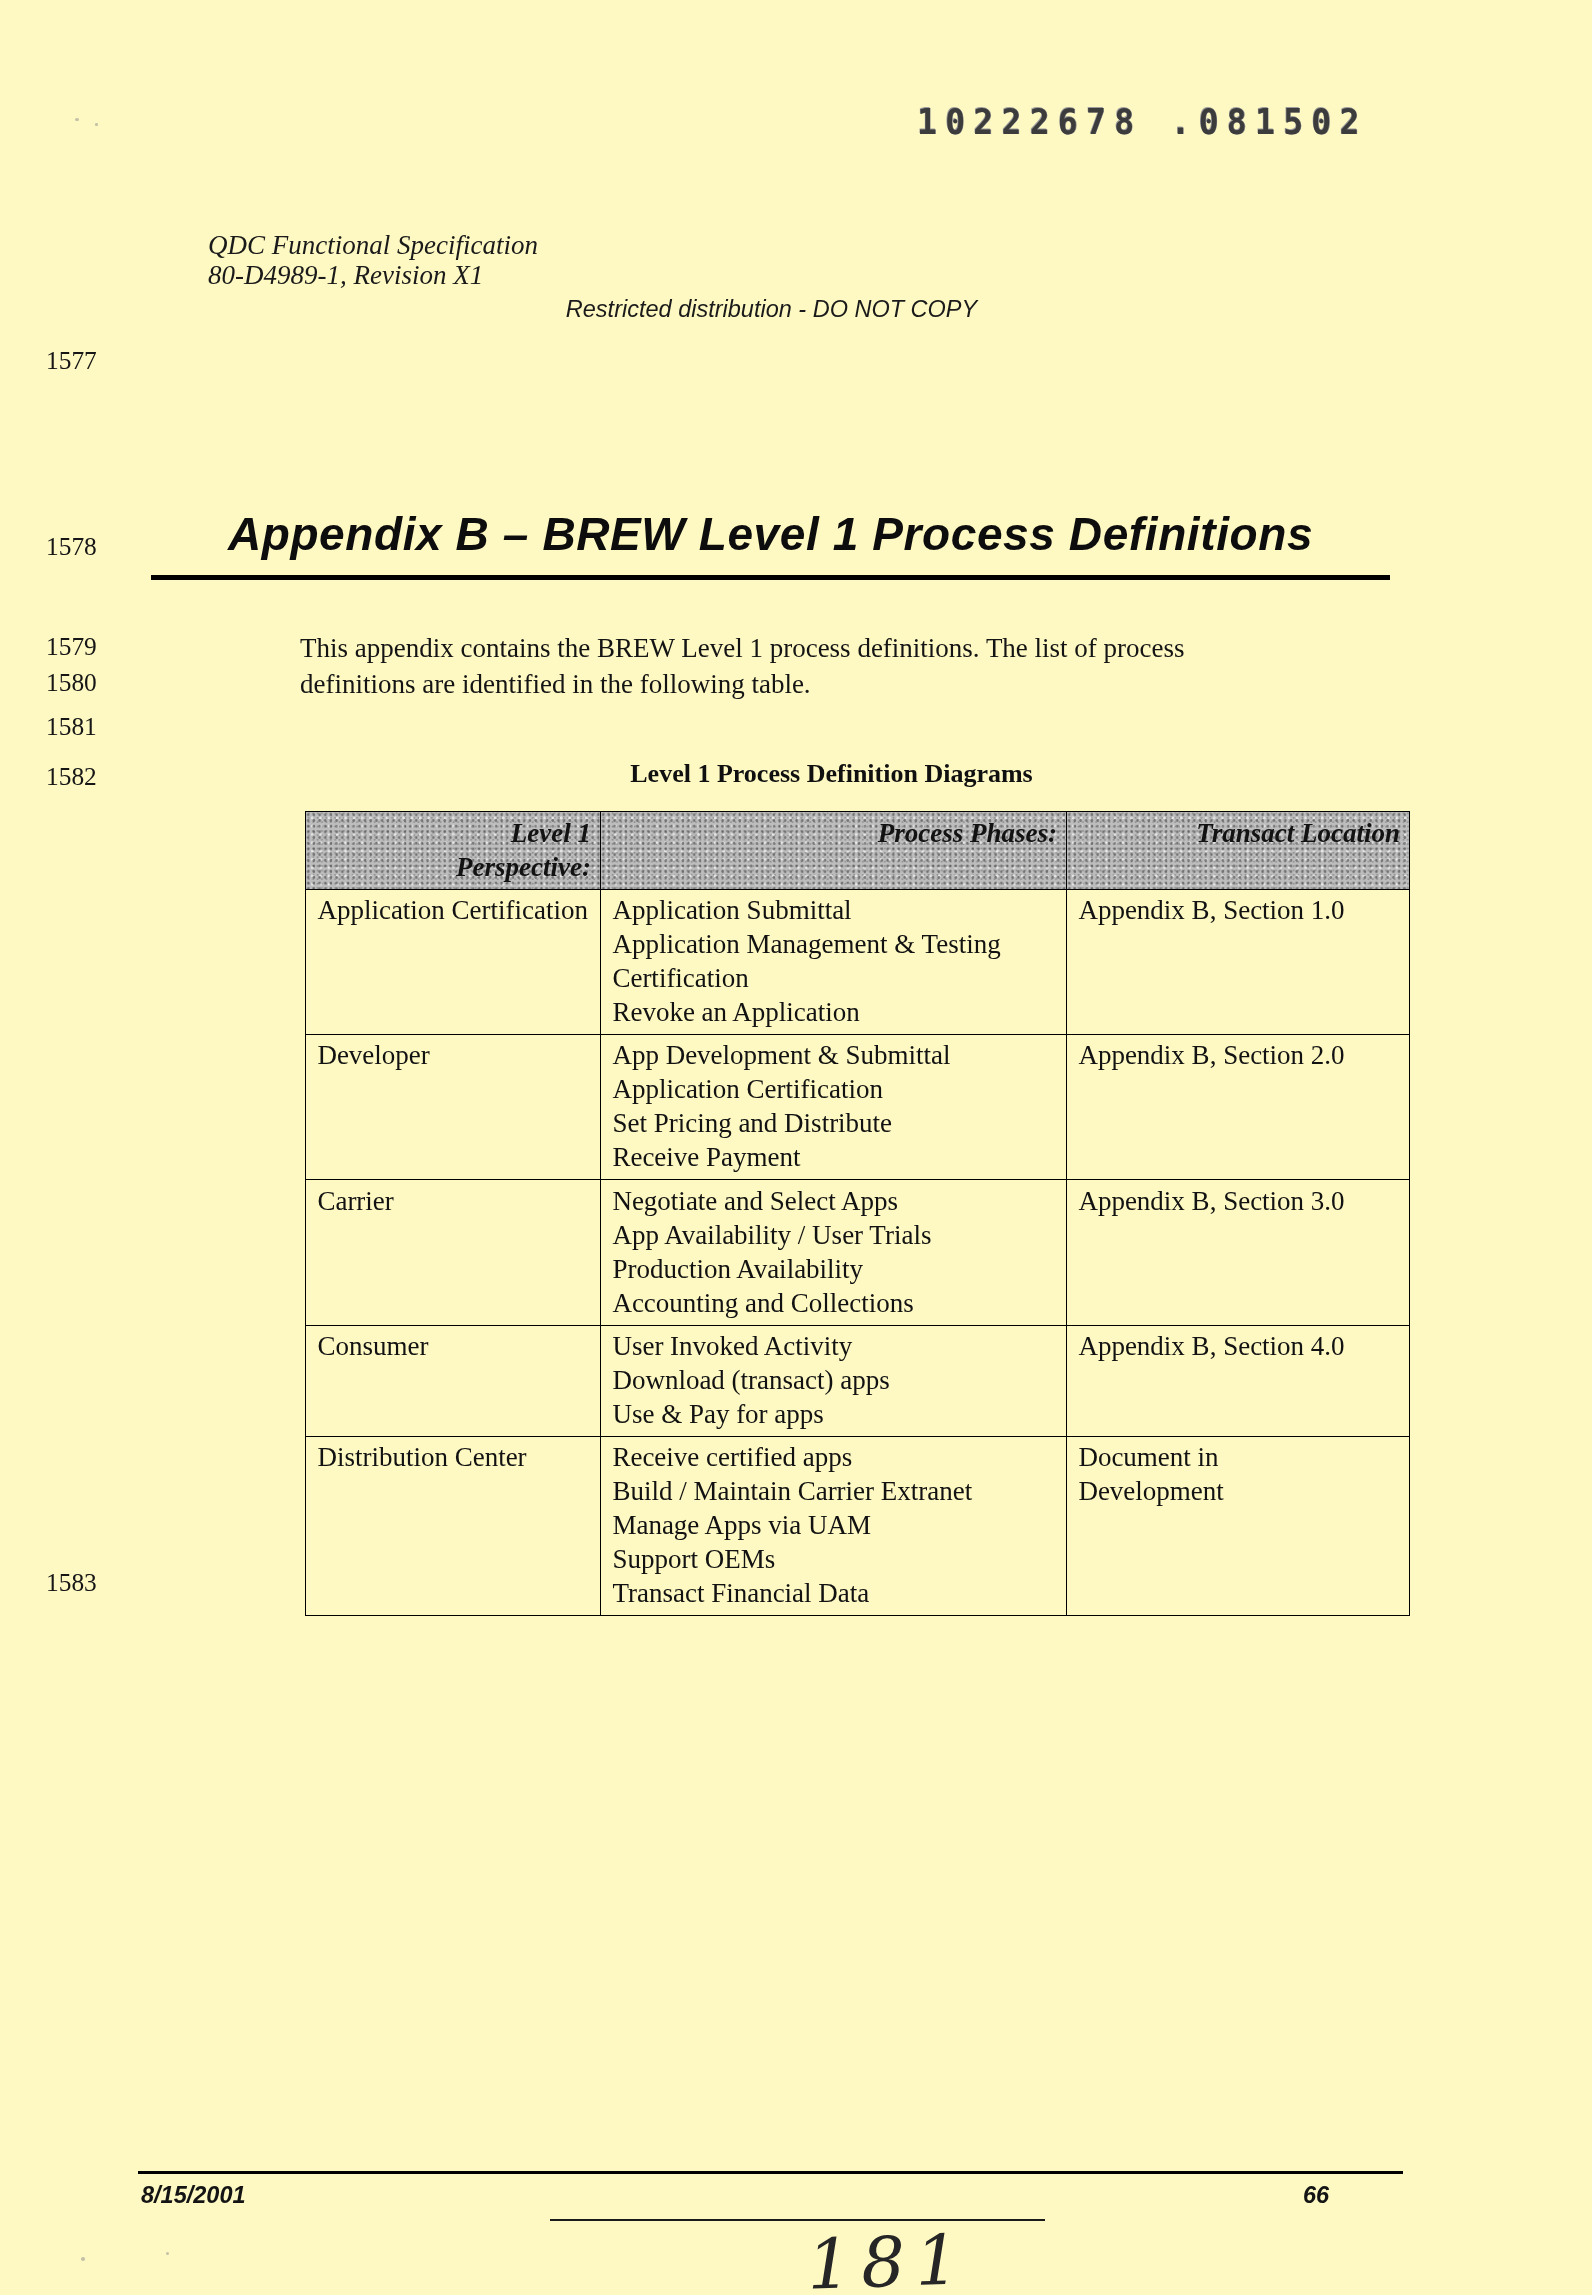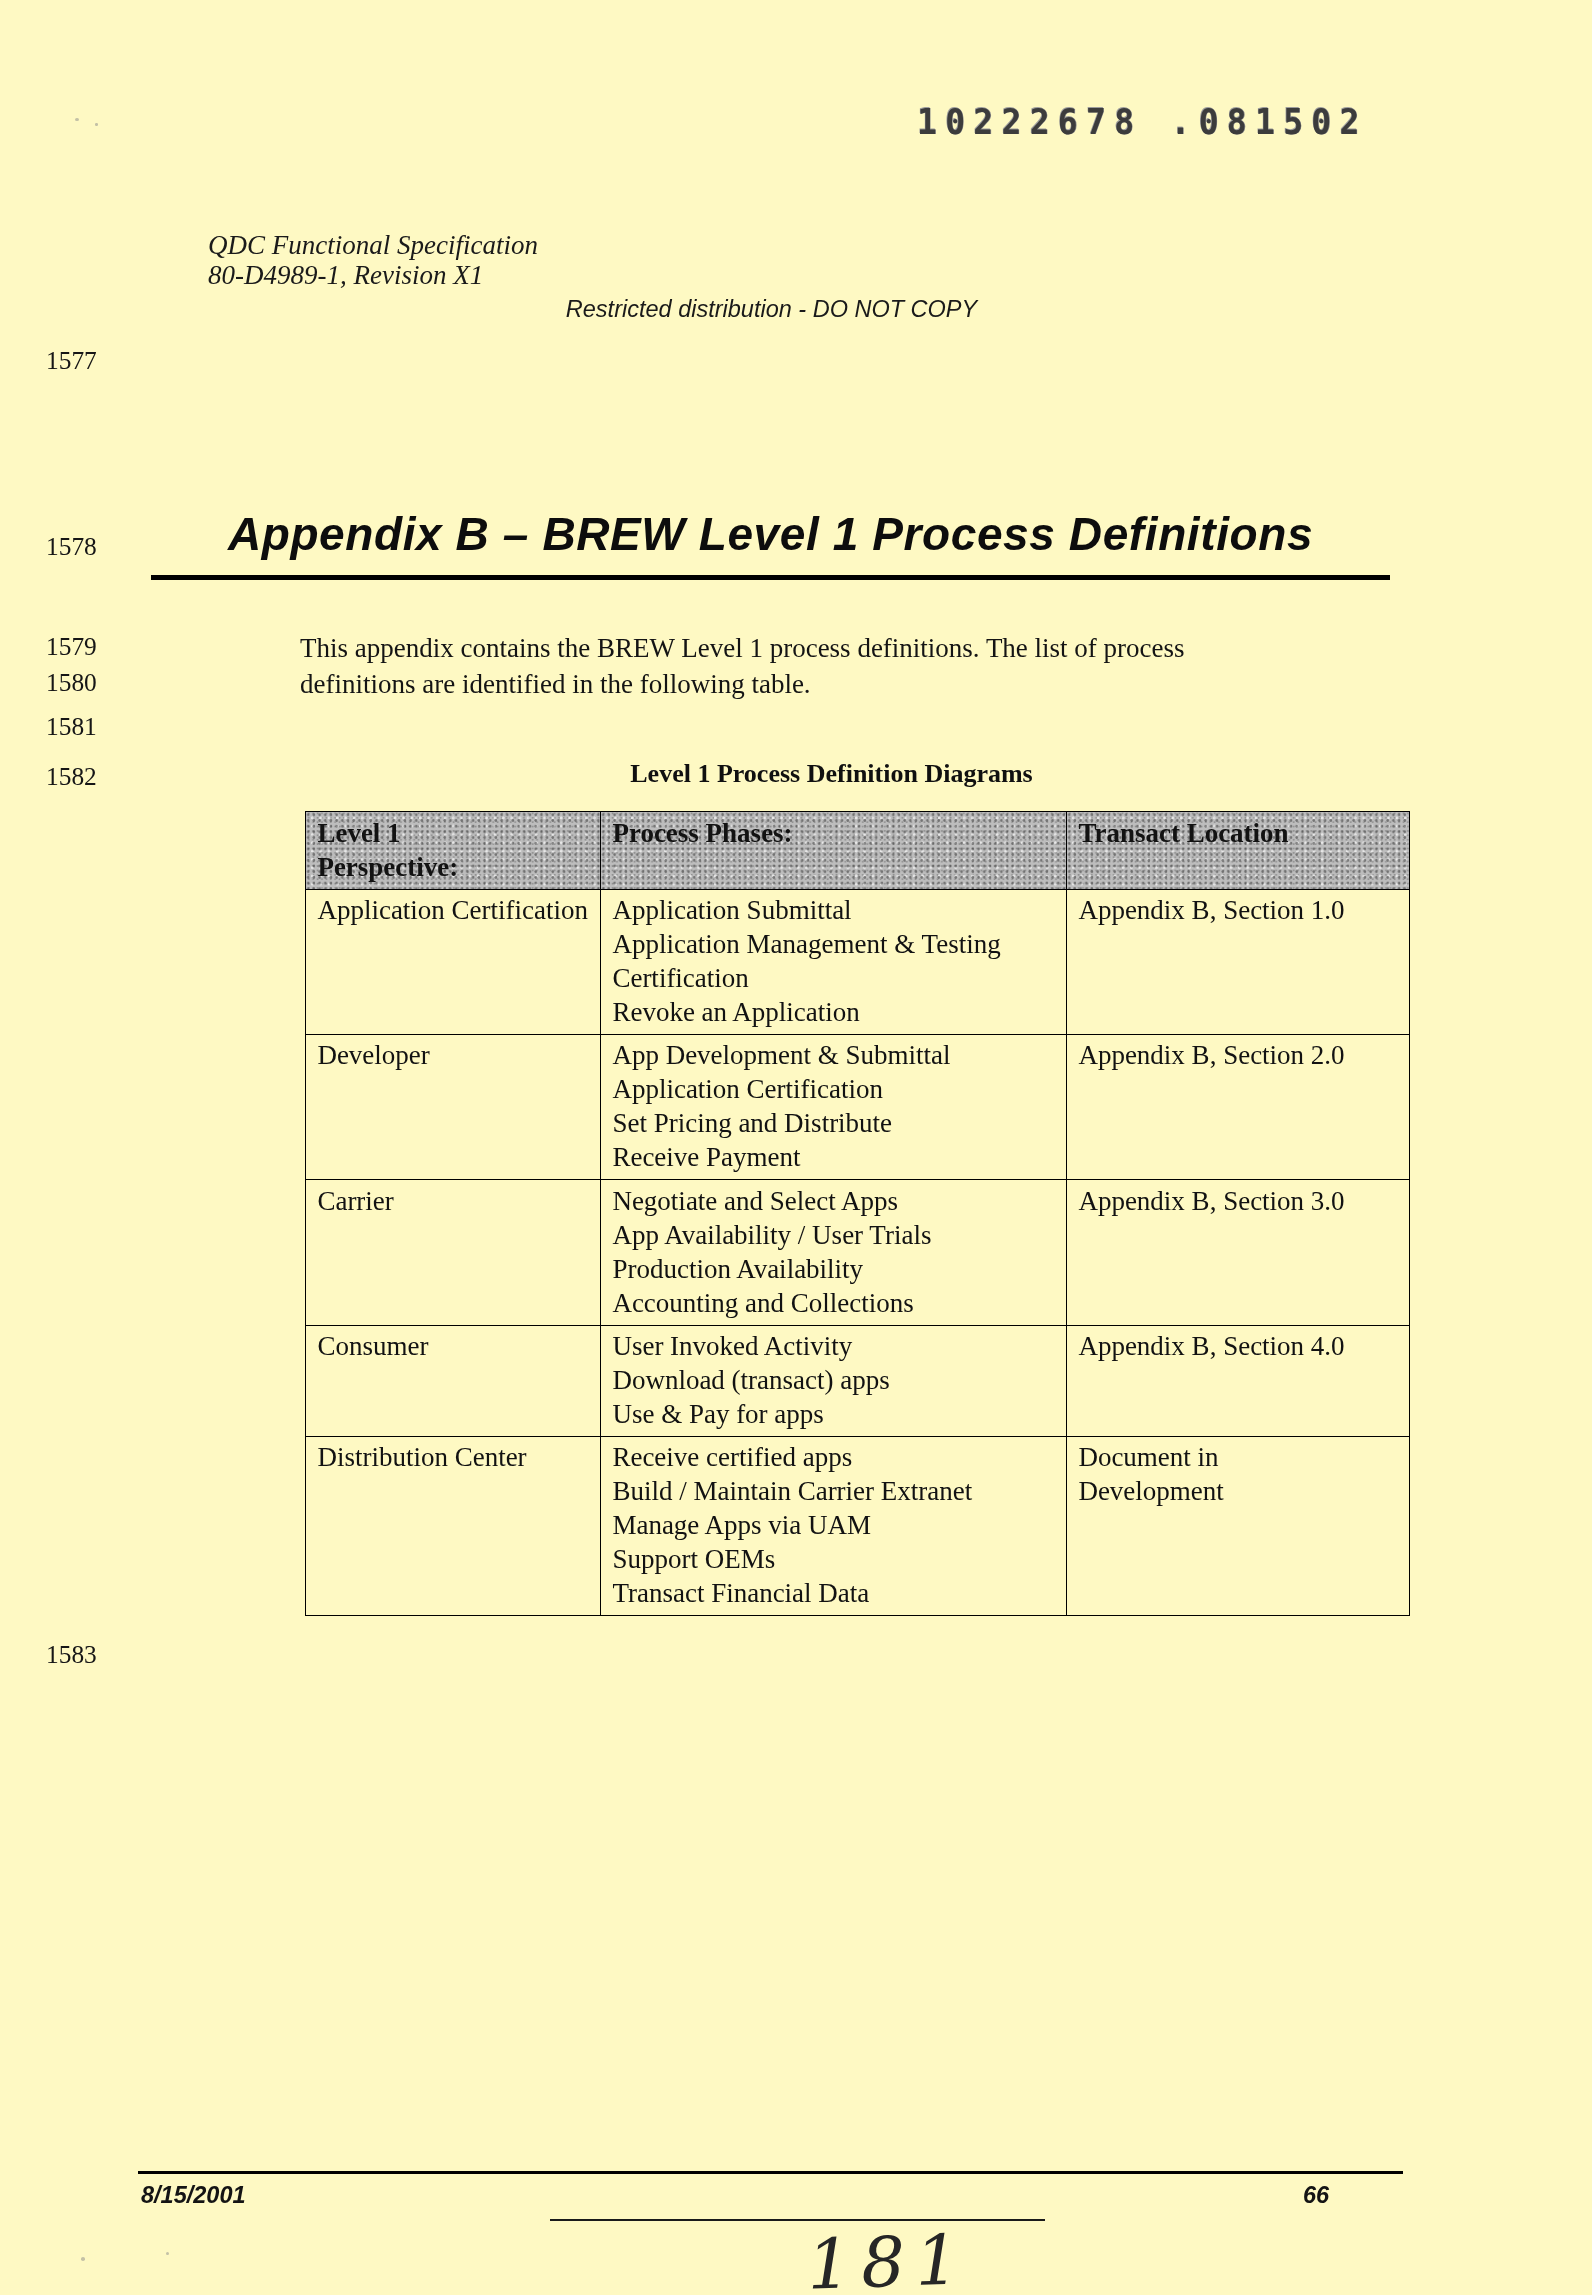--- a/index.html
+++ b/index.html
@@ -124,30 +124,31 @@
     border: 1.9px solid #000;
     vertical-align: top;
     font-size: 27px;
     line-height: 34px;
     color: #121212;
   }
   .process-table col.c1 { width: 295px; }
   .process-table col.c2 { width: 466px; }
   .process-table col.c3 { width: 343px; }
   .process-table th {
-    text-align: left;
+    text-align: right;
     font-weight: bold;
     padding: 4.4px 9px 4.4px 11.4px;
     white-space: pre-line;
     background-color: #bdbdbd;
     background-image:
       radial-gradient(circle at 30% 40%, rgba(55,55,55,0.55) 1px, transparent 1.7px),
       radial-gradient(circle at 70% 65%, rgba(255,255,255,0.65) 1px, transparent 1.7px),
       radial-gradient(circle at 52% 18%, rgba(80,80,80,0.40) 0.6px, transparent 1.3px);
     background-size: 5.7px 5.7px, 8.3px 8.3px, 4.4px 4.4px;
+    font-style: italic;
   }
   .process-table td {
     padding: 3.2px 10.2px 5.1px 11.4px;
   }
   .process-table td.location { white-space: pre-line; }
 
   
   .footer-rule {
     position: absolute;
     left: 138px;
@@ -216,21 +217,21 @@
     <div>80-D4989-1, Revision X1</div>
   </div>
   <div class="restriction">Restricted distribution - DO NOT COPY</div>
 
   <span class="lineno" style="top:346px">1577</span>
   <span class="lineno" style="top:532px">1578</span>
   <span class="lineno" style="top:632px">1579</span>
   <span class="lineno" style="top:668px">1580</span>
   <span class="lineno" style="top:712px">1581</span>
   <span class="lineno" style="top:762px">1582</span>
-  <span class="lineno" style="top:1640px">1583</span>
+  <span class="lineno" style="top:1568px">1583</span>
 
   <div class="title-block">
     <span class="title-text">Appendix B – BREW Level 1 Process Definitions</span>
   </div>
 
   <div class="intro">
     <div>This appendix contains the BREW Level 1 process definitions. The list of process</div>
     <div>definitions are identified in the following table.</div>
   </div>
 

